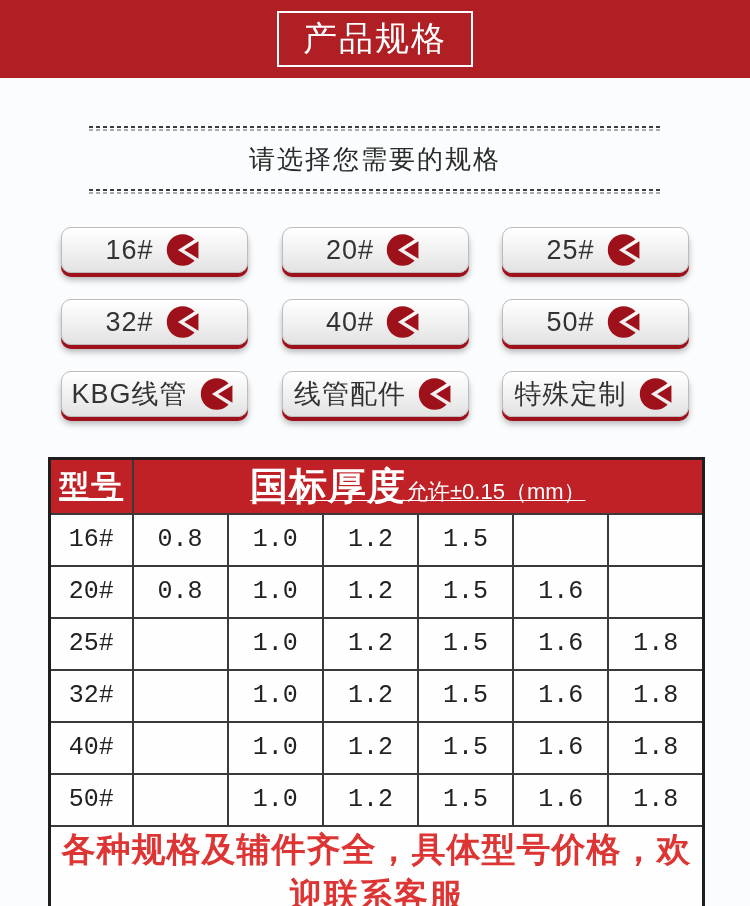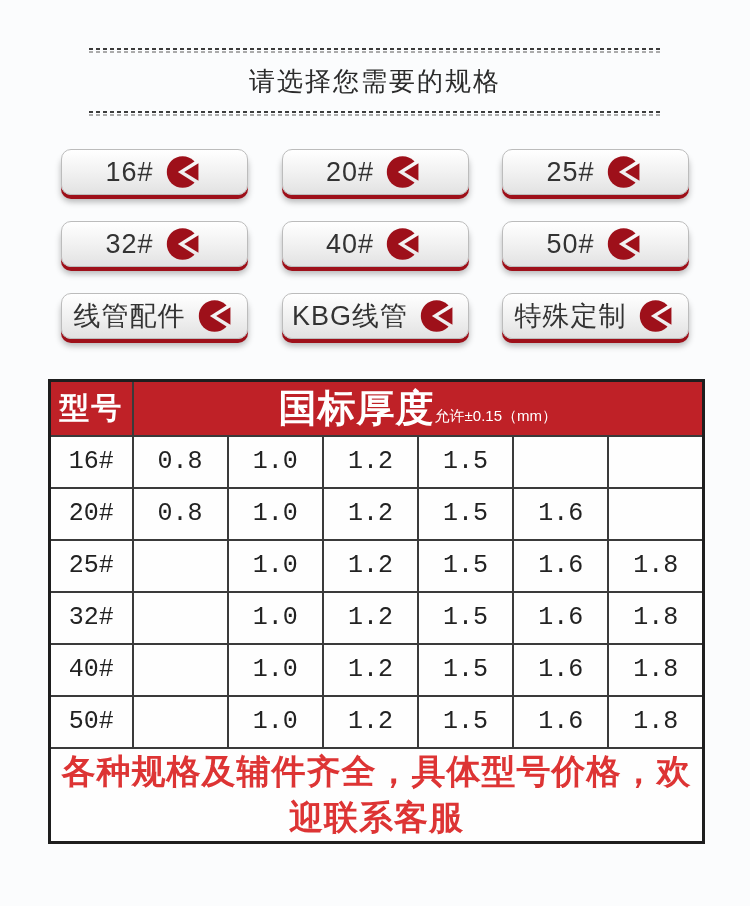--- a/index.html
+++ b/index.html
@@ -60,41 +60,46 @@
   .spec-btn .icon { display: flex; align-items: center; }
 
   
   .spec-table {
     width: 657px; margin: 40px 0 0 48px;
     border-collapse: collapse; table-layout: fixed;
     border: 3px solid #1e1e1e;
   }
   .spec-table th, .spec-table td { border: 2px solid #3a3a3a; padding: 0; }
   .spec-table thead th {
-    background: #bf2127; color: #ffffff; height: 55px; text-align: center;
+    background: #bf2127; color: #ffffff; height: 55px; text-align: center; text-decoration: underline;
   }
   .th-model { font-size: 30px; font-weight: 700; letter-spacing: 2px; }
   .th-big   { font-size: 38px; font-weight: 700; letter-spacing: 1px; }
-  .th-small { font-size: 15px; font-weight: 400; }
+  .th-small { font-size: 22px; font-weight: 400; }
   .spec-table tbody td {
     height: 52px; text-align: center; background: #fefefe;
     font-family: "Liberation Mono", monospace;
     font-size: 25px; color: #222222;
   }
   .spec-table tfoot td {
     height: 48px; text-align: center; background: #fefefe;
     color: #dd3434; font-size: 34px; font-weight: 700; letter-spacing: 1px;
     font-family: "Liberation Sans", sans-serif;
   }
 </style>
 </head>
 <body>
 
 <div class="page">
 
+  <header class="banner">
+    <div class="banner-box">
+      <h1 class="banner-title">产品规格</h1>
+    </div>
+  </header>
 
   <section class="choose">
     <div class="dash-line">
       <div class="d1"></div>
       <div class="d2"></div>
     </div>
     <h2 class="choose-title">请选择您需要的规格</h2>
     <div class="dash-line">
       <div class="d1"></div>
       <div class="d2"></div>
@@ -186,45 +191,45 @@
                 <rect x="0" y="0" width="48" height="48" fill="#fff"></rect>
                 <polygon points="15,24 48,3 48,45" fill="#000"></polygon>
               </mask>
             </defs>
             <circle cx="21" cy="24" r="20" fill="#9e101a" mask="url(#cm5)"></circle>
             <polygon points="23,24 41,13 41,35" fill="#9e101a"></polygon>
           </svg>
         </span>
       </button>
       <button class="spec-btn">
+        <span class="lbl">KBG线管</span>
+        <span class="icon">
+          <svg width="38" height="38" viewBox="0 0 48 48">
+            <defs>
+              <mask id="cm6">
+                <rect x="0" y="0" width="48" height="48" fill="#fff"></rect>
+                <polygon points="15,24 48,3 48,45" fill="#000"></polygon>
+              </mask>
+            </defs>
+            <circle cx="21" cy="24" r="20" fill="#9e101a" mask="url(#cm6)"></circle>
+            <polygon points="23,24 41,13 41,35" fill="#9e101a"></polygon>
+          </svg>
+        </span>
+      </button>
+      <button class="spec-btn">
         <span class="lbl">线管配件</span>
         <span class="icon">
           <svg width="38" height="38" viewBox="0 0 48 48">
             <defs>
               <mask id="cm7">
                 <rect x="0" y="0" width="48" height="48" fill="#fff"></rect>
                 <polygon points="15,24 48,3 48,45" fill="#000"></polygon>
               </mask>
             </defs>
             <circle cx="21" cy="24" r="20" fill="#9e101a" mask="url(#cm7)"></circle>
-            <polygon points="23,24 41,13 41,35" fill="#9e101a"></polygon>
-          </svg>
-        </span>
-      </button>
-      <button class="spec-btn">
-        <span class="lbl">KBG线管</span>
-        <span class="icon">
-          <svg width="38" height="38" viewBox="0 0 48 48">
-            <defs>
-              <mask id="cm6">
-                <rect x="0" y="0" width="48" height="48" fill="#fff"></rect>
-                <polygon points="15,24 48,3 48,45" fill="#000"></polygon>
-              </mask>
-            </defs>
-            <circle cx="21" cy="24" r="20" fill="#9e101a" mask="url(#cm6)"></circle>
             <polygon points="23,24 41,13 41,35" fill="#9e101a"></polygon>
           </svg>
         </span>
       </button>
       <button class="spec-btn">
         <span class="lbl">特殊定制</span>
         <span class="icon">
           <svg width="38" height="38" viewBox="0 0 48 48">
             <defs>
               <mask id="cm8">

